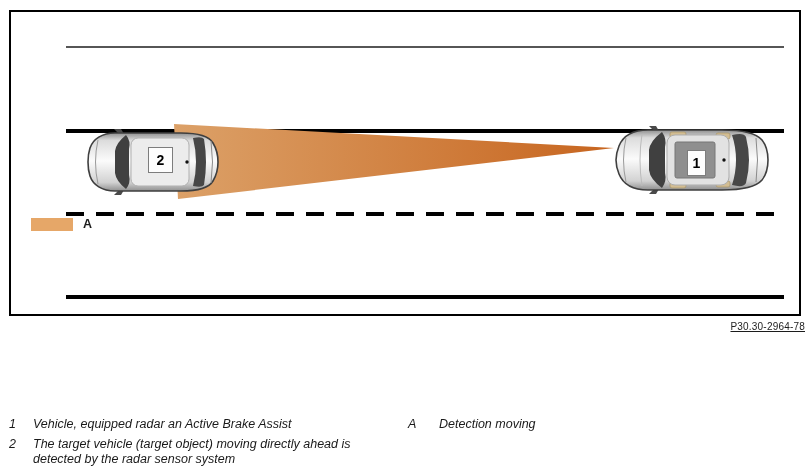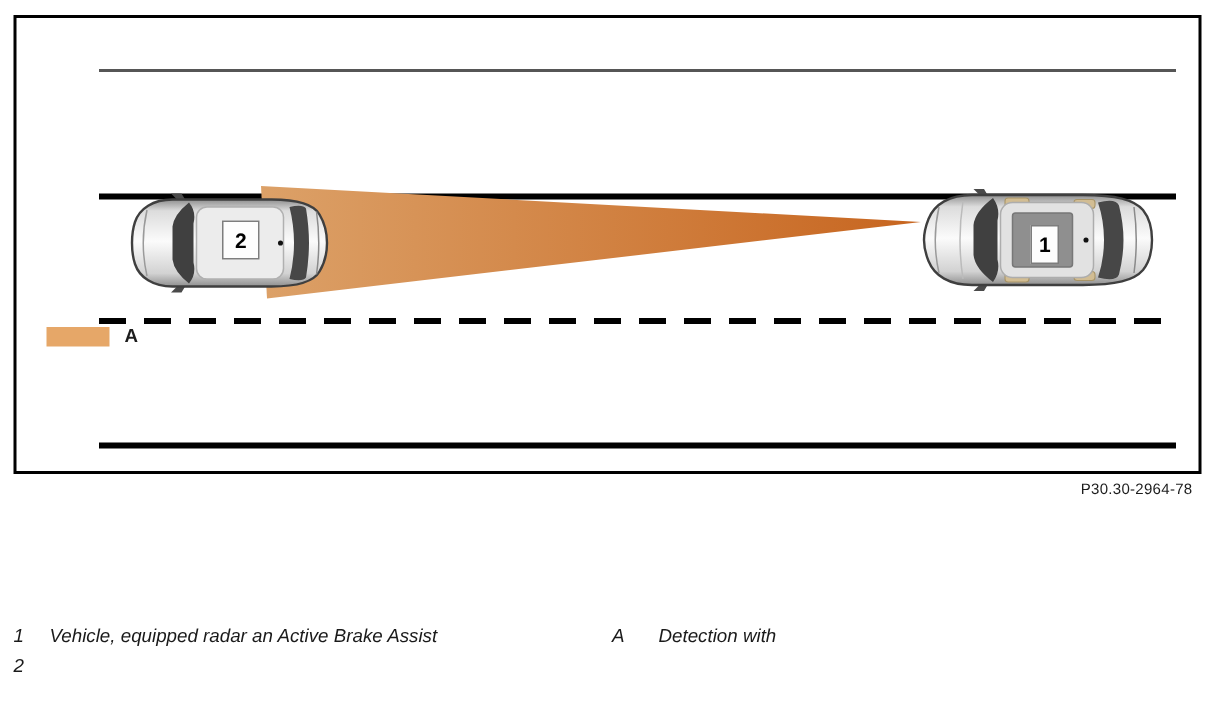--- a/index.html
+++ b/index.html
@@ -33,22 +33,23 @@
   }
   .car-label-2{left:148px;top:147px;width:25px;height:26px;}
   .car-label-1{left:687px;top:150px;width:19px;height:26px;}
   
   .swatch{position:absolute;left:31px;top:218px;width:42px;height:13px;}
   .swatch-label{
     position:absolute;left:83px;top:217px;font-weight:bold;font-size:12.5px;color:#1c1c1c;
   }
   
   .part-number{
-    position:absolute;right:16px;top:321px;font-size:10px;color:#1c1c1c;
+    position:absolute;right:6px;top:321px;font-size:10px;color:#1c1c1c;
     letter-spacing:0.2px;
+    text-decoration:underline;
   }
   
   .legend{position:absolute;top:417px;left:0;width:811px;}
   .legend-col{position:absolute;top:0;}
   .legend-col-left{left:9px;width:392px;}
   .legend-col-right{left:408px;width:390px;}
   .legend-item{
     display:flex;margin-bottom:4px;font-style:italic;font-size:12.5px;
     line-height:15.5px;color:#1a1a1a;
   }
@@ -139,23 +140,24 @@
   <div class="part-number">P30.30-2964-78</div>
 
   <div class="legend">
     <div class="legend-col legend-col-left">
       <div class="legend-item">
         <span class="legend-key">1</span>
         <span class="legend-text">Vehicle, equipped radar an Active Brake Assist</span>
       </div>
       <div class="legend-item">
         <span class="legend-key">2</span>
+        <span class="legend-text">The target vehicle (target object) moving directly ahead is detected by the radar sensor system</span>
       </div>
     </div>
     <div class="legend-col legend-col-right">
       <div class="legend-item">
         <span class="legend-key">A</span>
-        <span class="legend-text">Detection with</span>
+        <span class="legend-text">Detection moving</span>
       </div>
     </div>
   </div>
 
 </div>
 
 </body></html>

